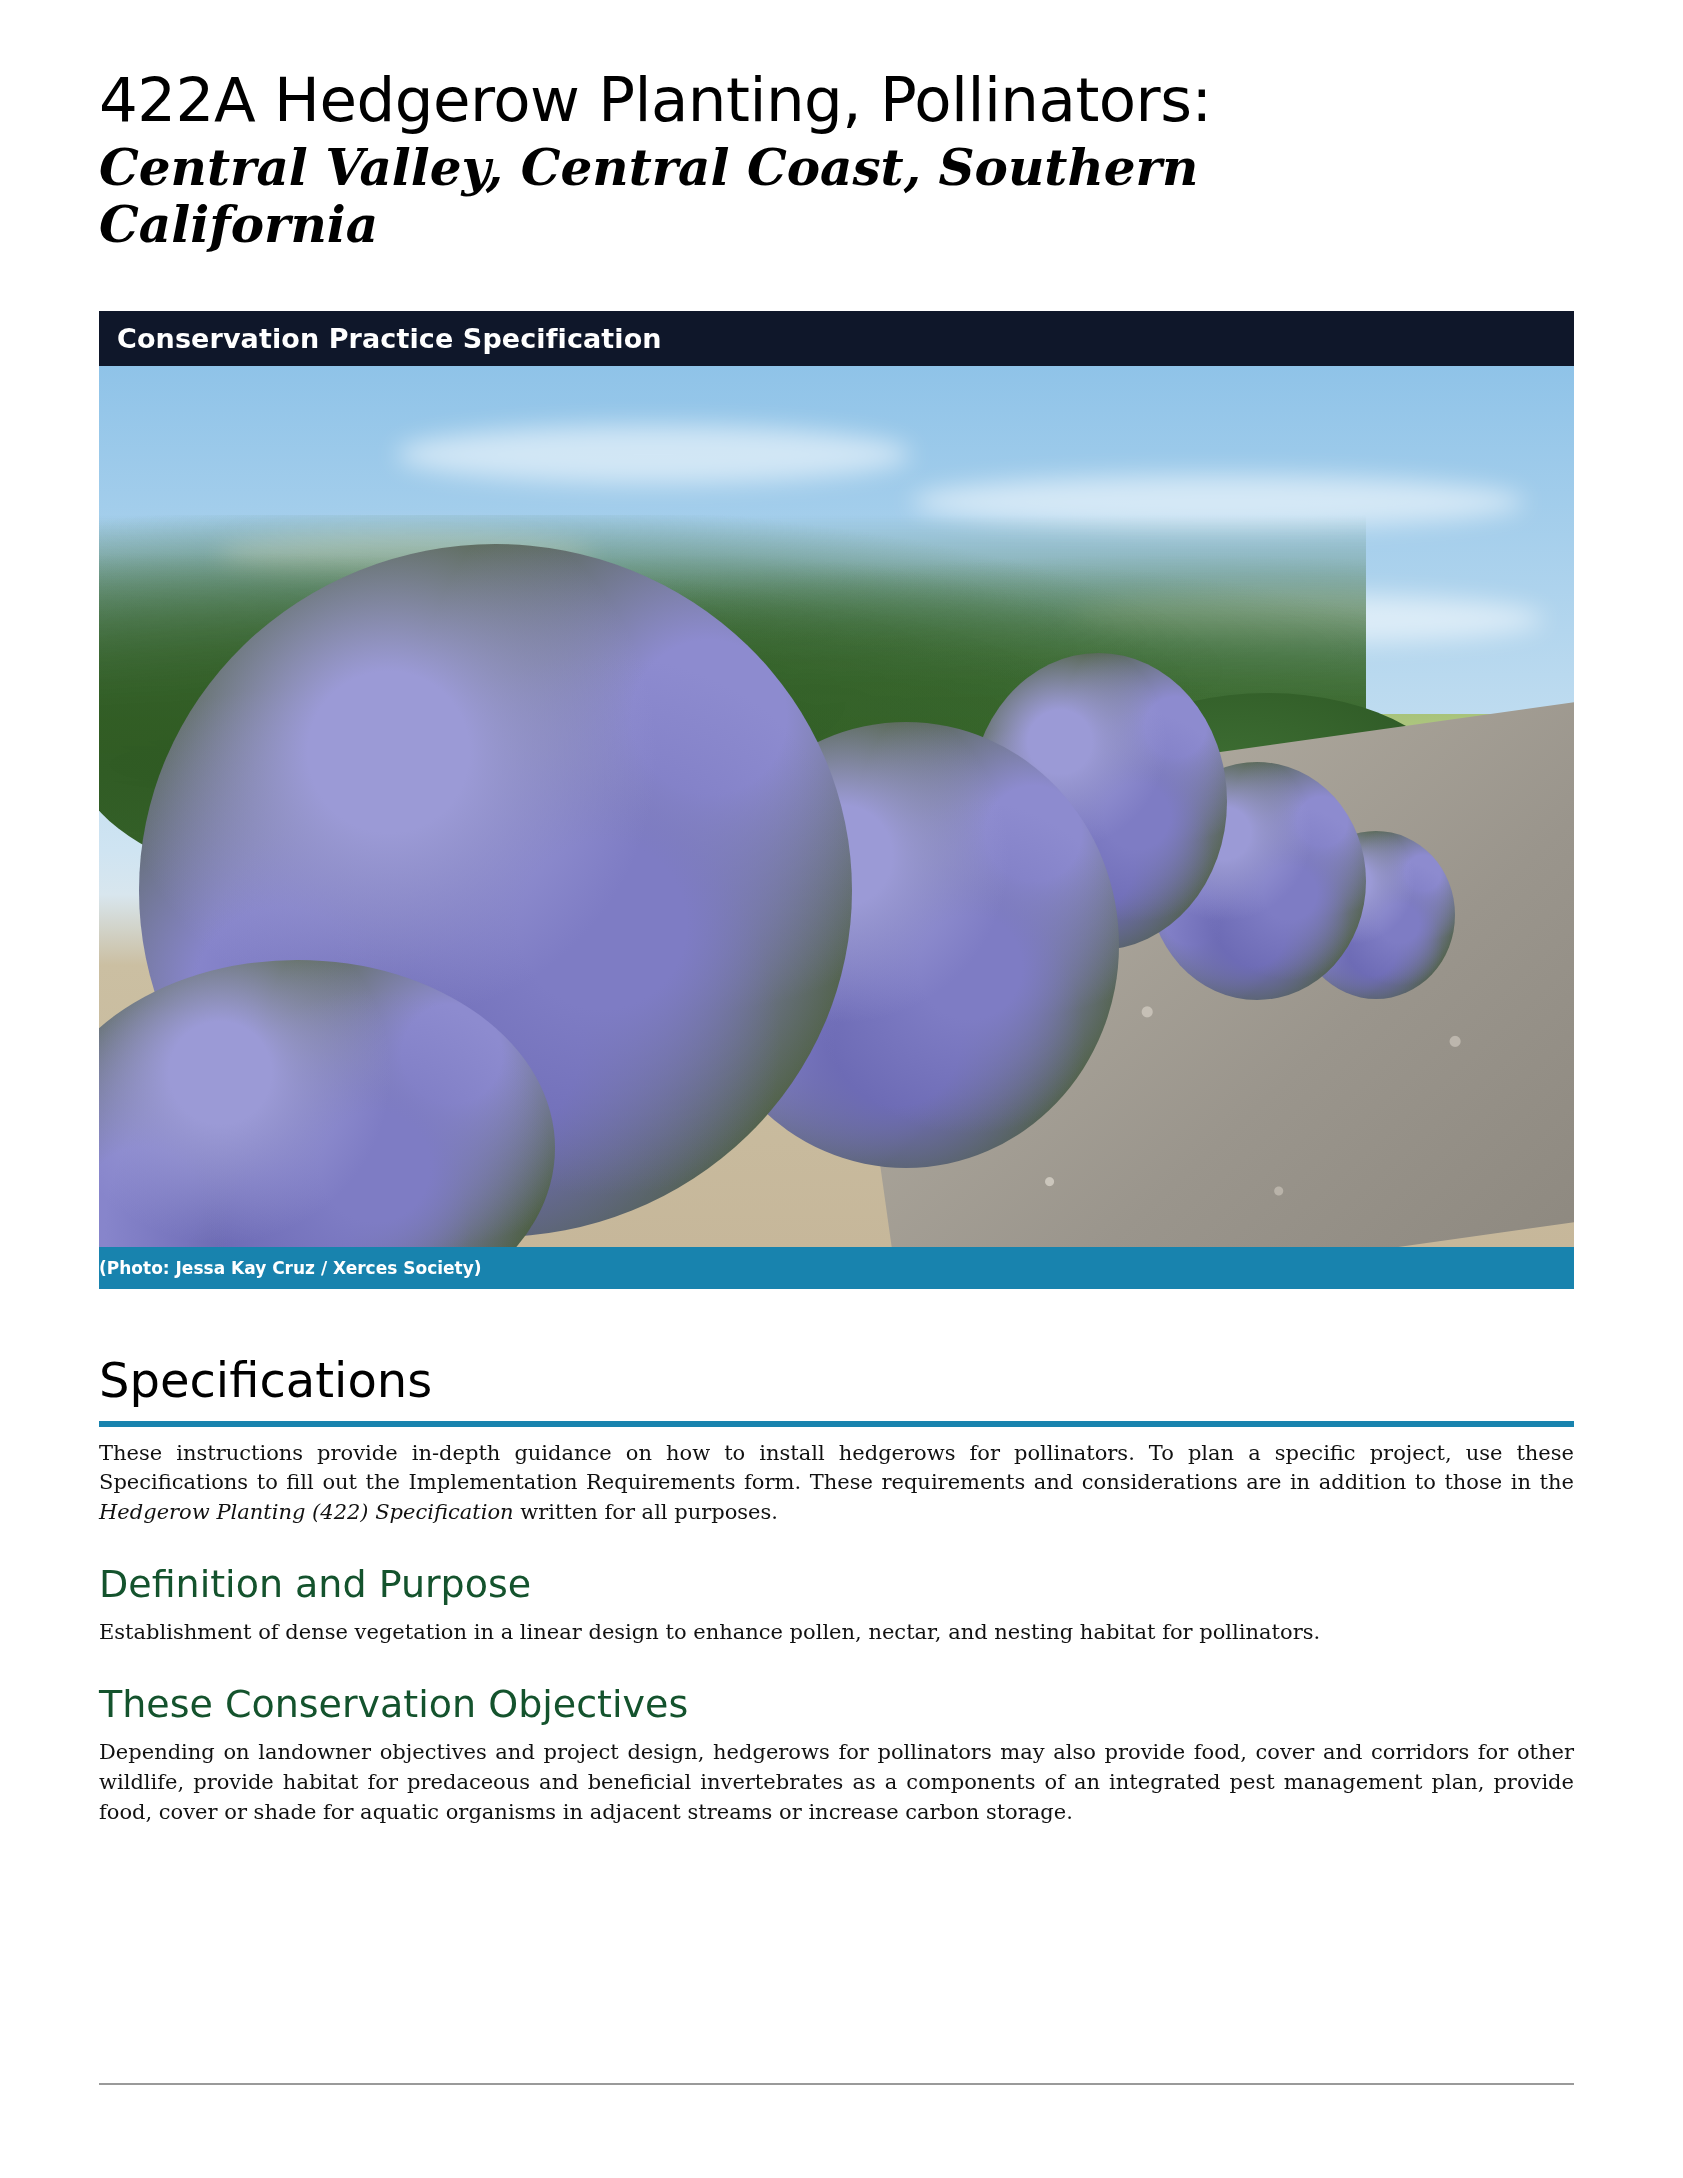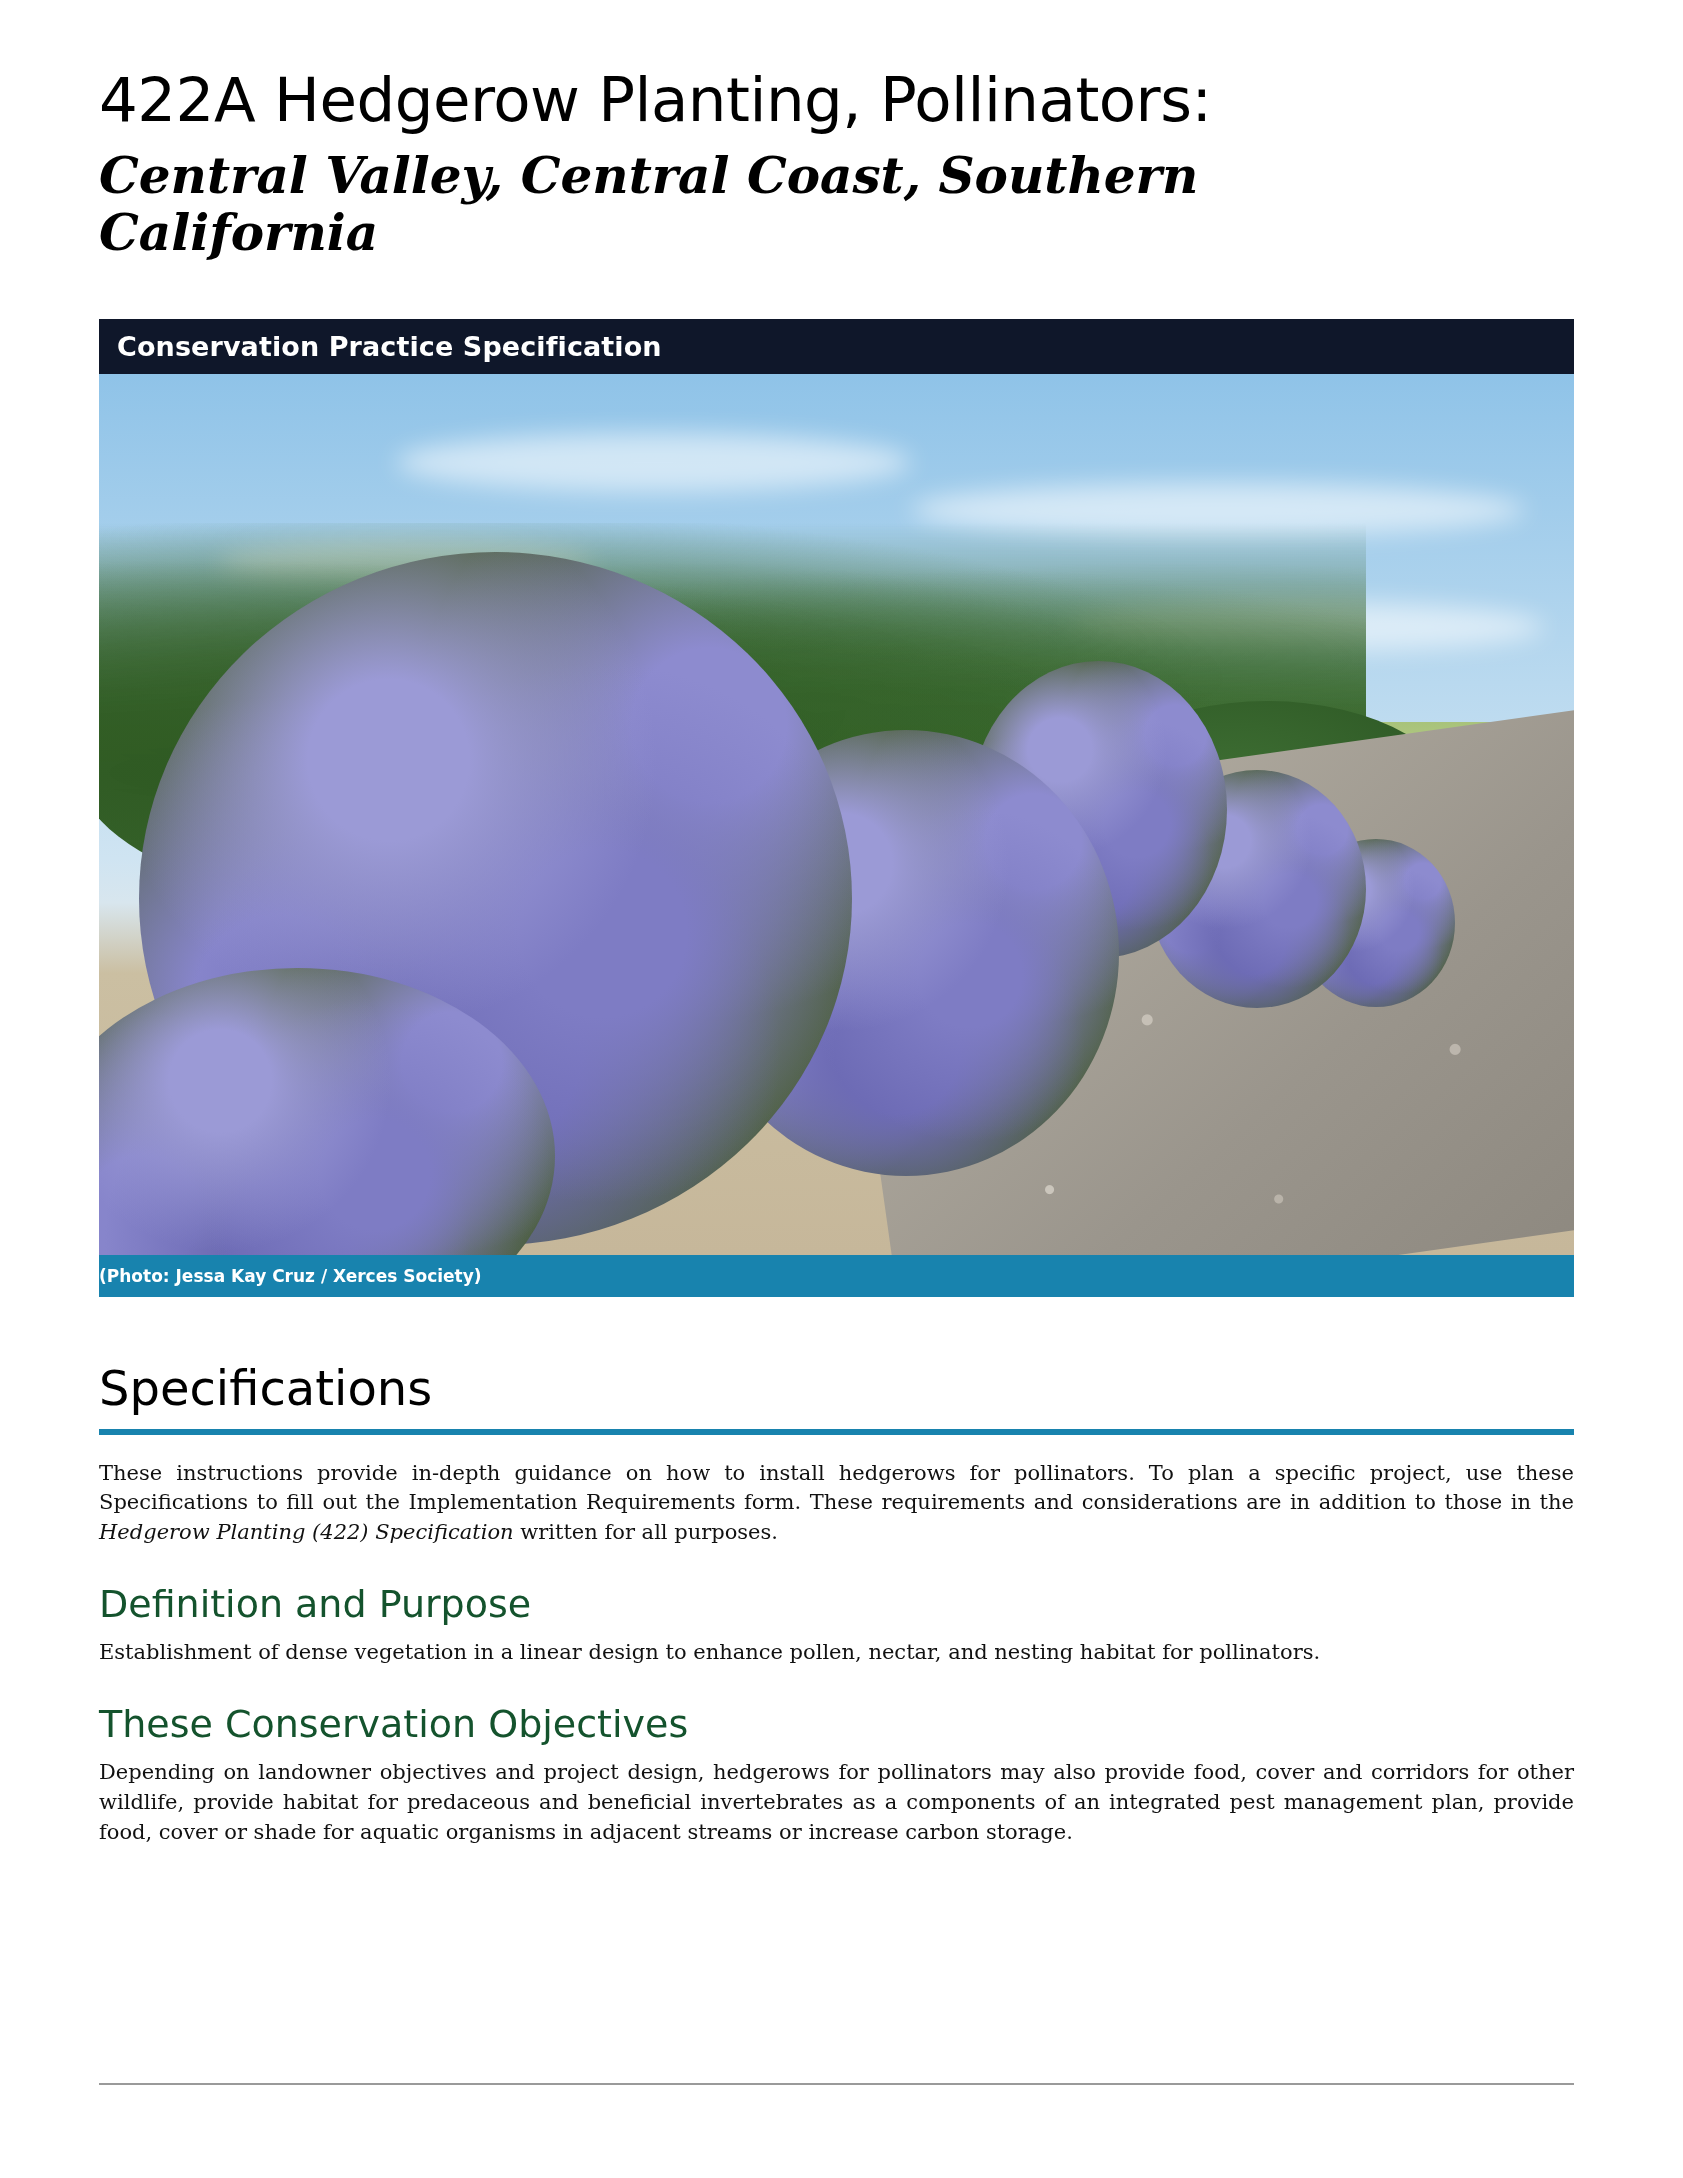--- a/index.html
+++ b/index.html
@@ -34,21 +34,21 @@
     line-height: 1.08;
     margin: 0;
   }
   .doc-subtitle {
     font-family: "DejaVu Serif", serif;
     font-size: 50px;
     font-weight: 700;
     font-style: italic;
     color: #000000;
     line-height: 1.15;
-    margin: 14px 0 0 0;
+    margin: 6px 0 0 0;
   }
 
   
   .figure {
     margin-top: 57px;
     position: relative;
     width: 1475px;
     border: 0;
   }
   .figure-header {
@@ -227,21 +227,21 @@
     height: 6px;
     background: #1883ae;
     margin-top: 14px;
   }
   p.body {
     font-family: "DejaVu Serif", serif;
     font-size: 21px;
     line-height: 1.42;
     color: #111111;
     text-align: justify;
-    margin: 24px 0 0 0;
+    margin: 12px 0 0 0;
     width: 1475px;
   }
   h3.sub {
     font-family: "DejaVu Sans", sans-serif;
     font-size: 38px;
     font-weight: 400;
     color: #14532d;
     margin: 34px 0 0 0;
   }
   p.sub-body {

